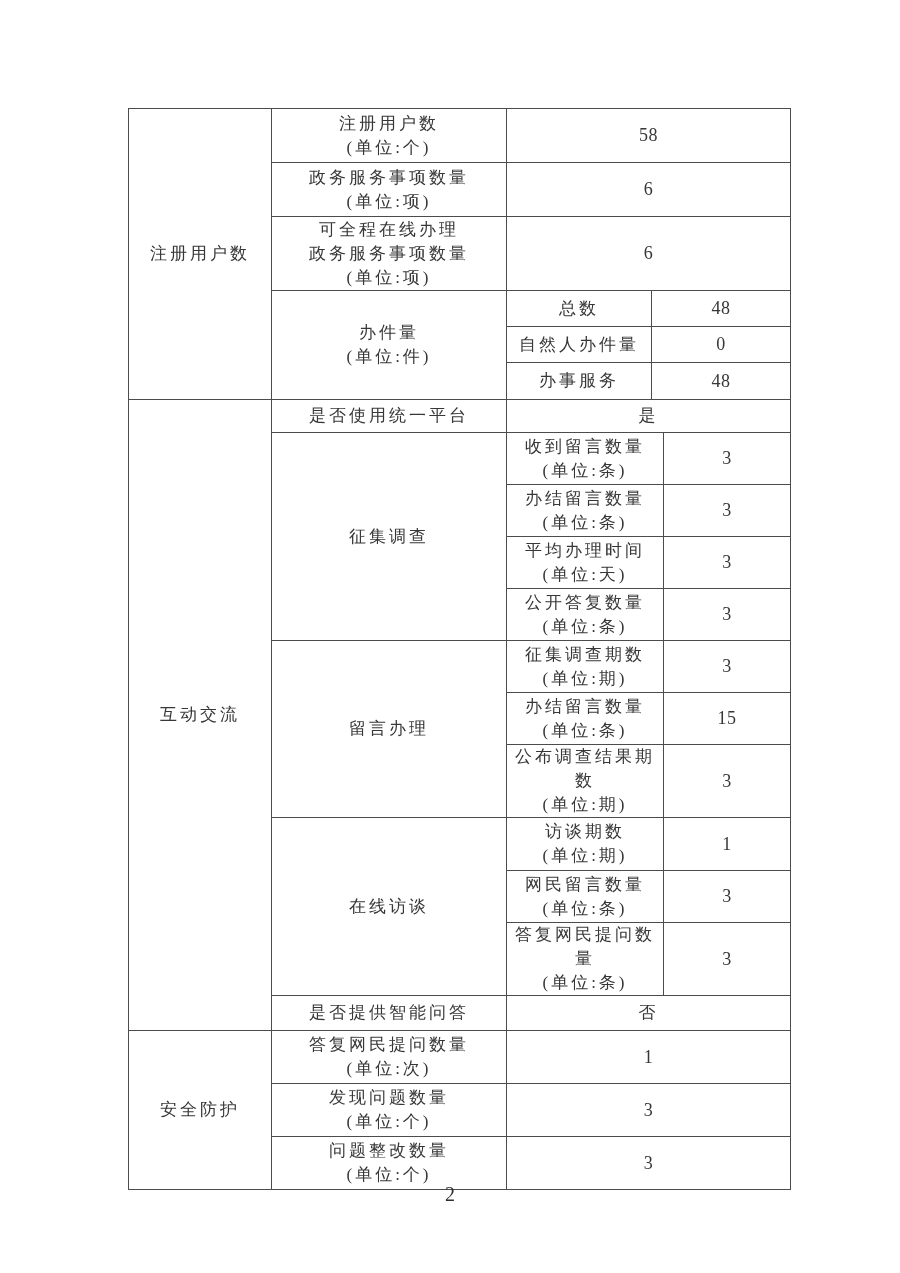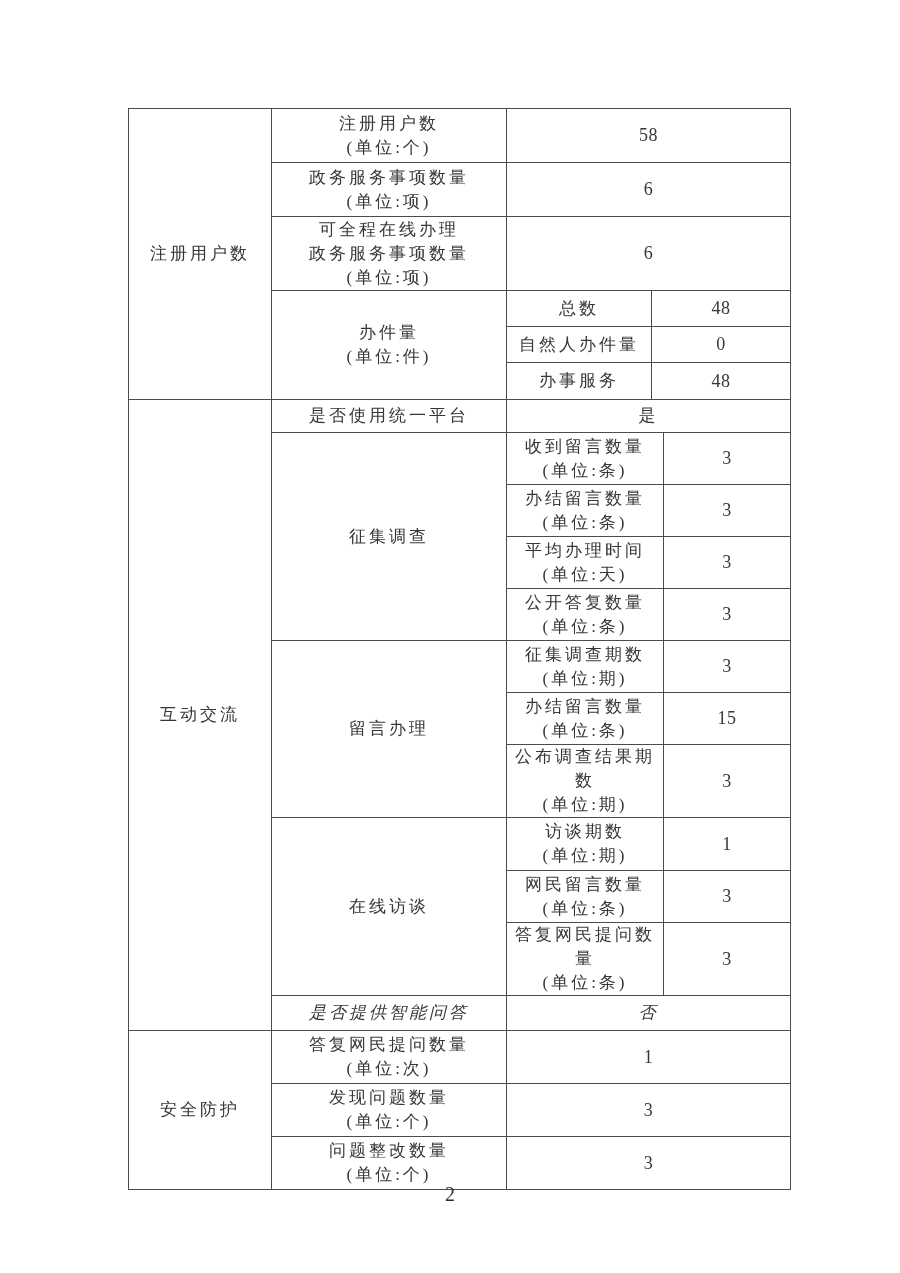--- a/index.html
+++ b/index.html
@@ -56,21 +56,21 @@
     color: #2f2f2f;
   }
   
   .rh54 { height: 54px; }
   .rh74 { height: 74px; }
   .rh36 { height: 36px; }
   .rh37 { height: 37px; }
   .rh33 { height: 33px; }
   .rh52 { height: 52px; }
   .rh53 { height: 53px; }
-  .rh35 { height: 35px; font-style: italic; }
+  .rh35 { height: 35px; }
 </style>
 </head>
 <body>
 
 <table class="report">
   <colgroup>
     <col style="width:143px">
     <col style="width:235px">
     <col style="width:145px">
     <col style="width:12px">

